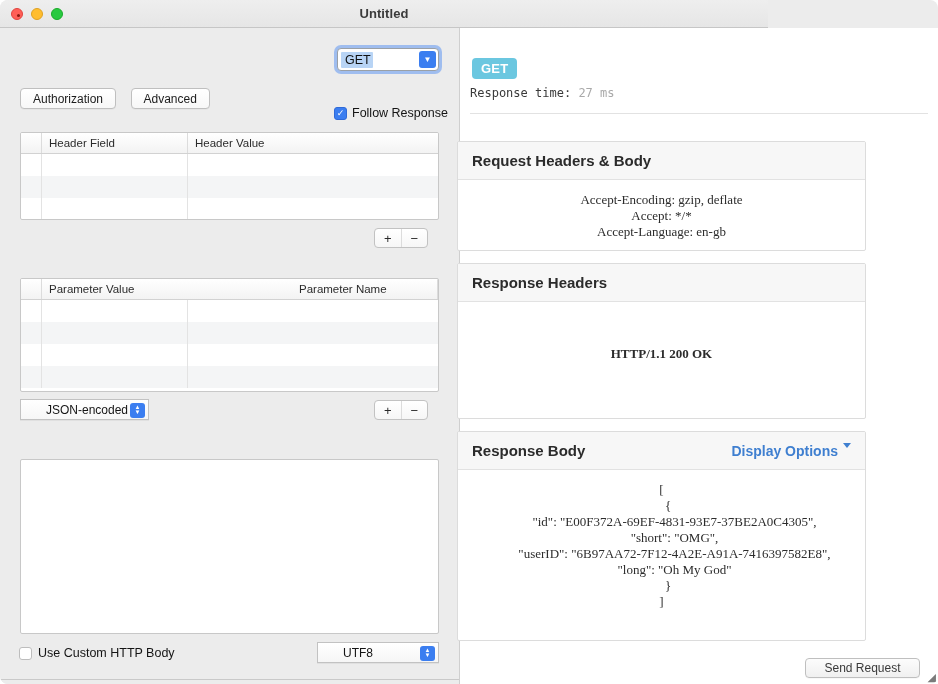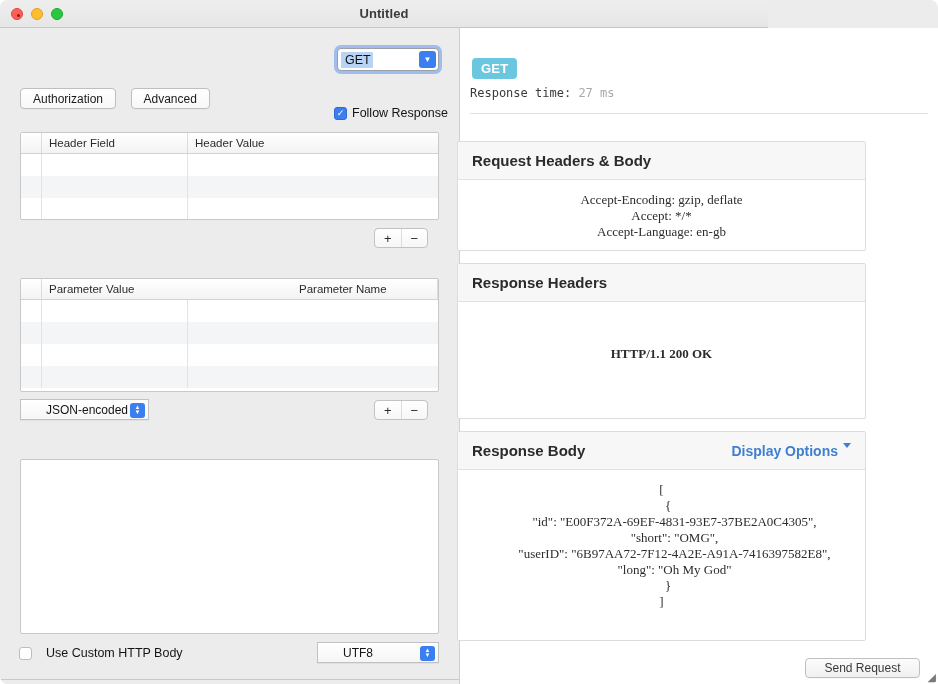--- a/index.html
+++ b/index.html
@@ -216,21 +216,21 @@
     position: absolute; left: 20px; top: 431px;
     width: 419px; height: 175px;
     background: #fff;
     border: 1px solid #c8c8c8;
     border-radius: 2px;
   }
 
   
   .custom-body-wrap {
     position: absolute; left: 19px; top: 618px;
-    display: flex; align-items: center; gap: 14px;
+    display: flex; align-items: center; gap: 6px;
   }
   .custom-body-label { font-size: 12.5px; color: #141414; }
 
   
   .bottom-sep {
     position: absolute; left: 0; top: 651px;
     width: 459px; height: 1px;
     background: #c9c9c9;
   }
 

